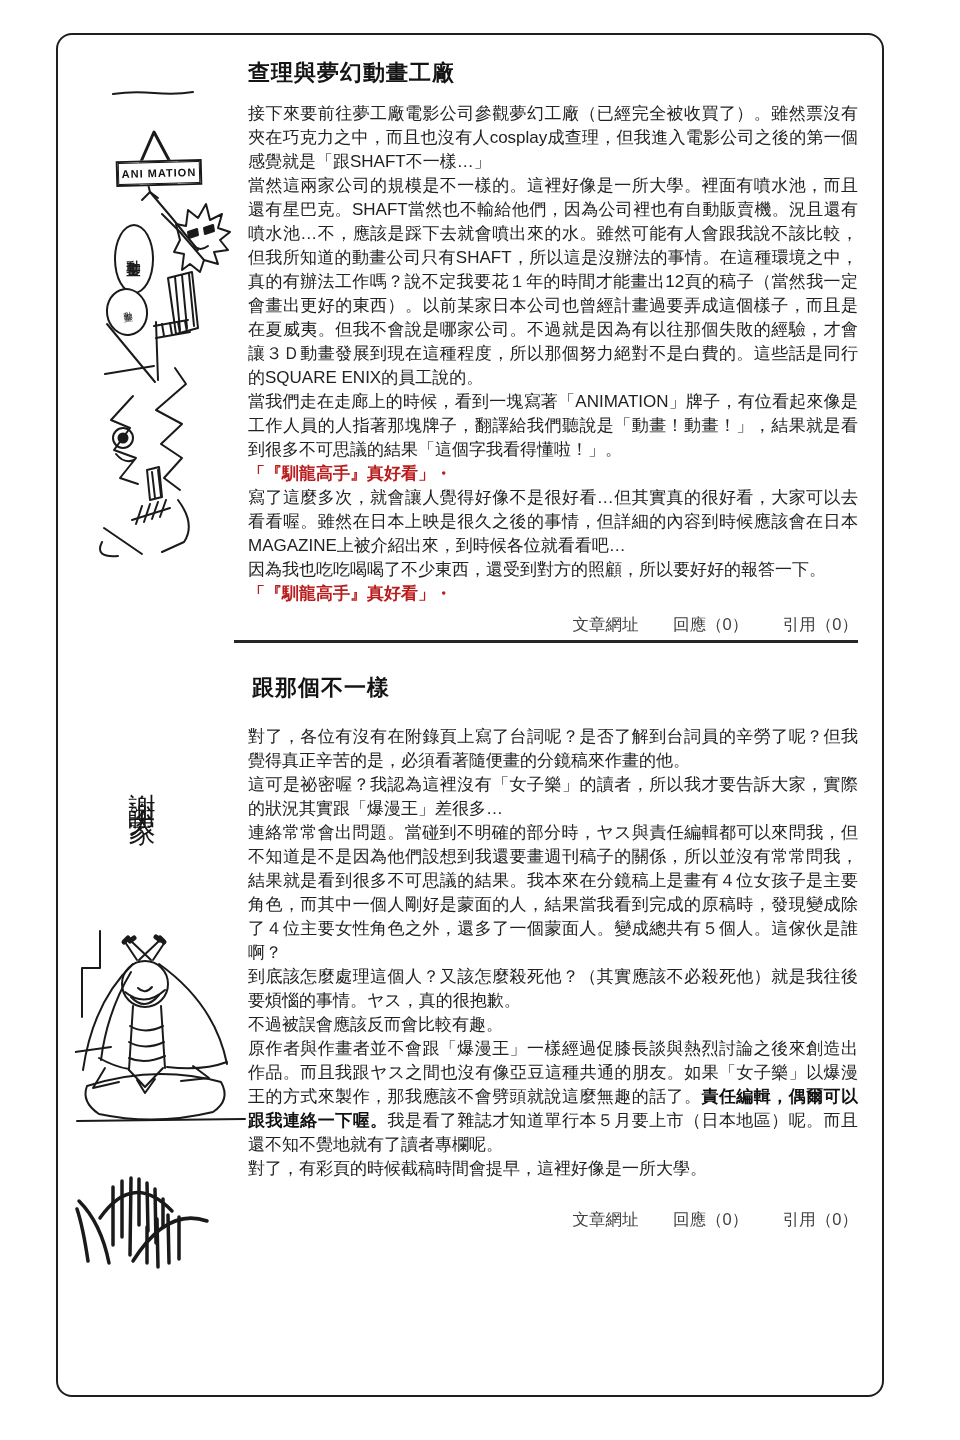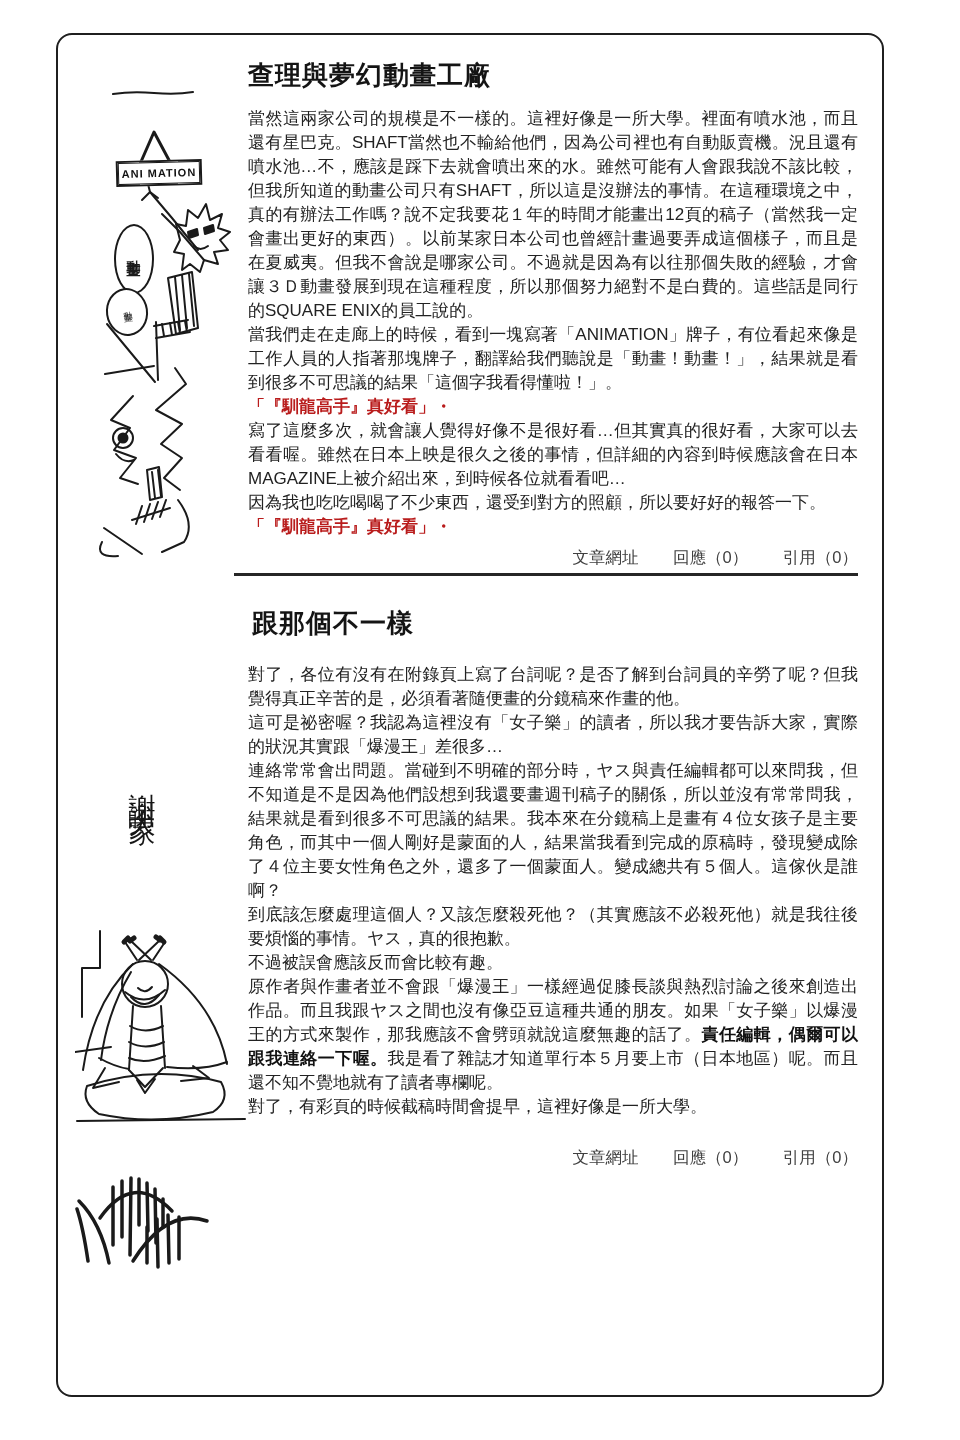--- a/index.html
+++ b/index.html
@@ -19,21 +19,21 @@
     border-radius:16px;
   }
   .stray-line{
     position:absolute;left:112px;top:88px;width:82px;height:10px;
   }
   
   .main-col{
     position:absolute;left:248px;top:58px;width:610px;
   }
   .post-title{
-    font-size:26px;font-weight:bold;letter-spacing:1px;
+    font-size:22px;font-weight:bold;letter-spacing:1px;
     margin:0 0 14px 0;color:#141414;
   }
   .post-title.second{margin:30px 0 22px 4px;}
   .para{
     margin:0;font-size:17px;line-height:24px;
     text-align:justify;color:#222;
   }
   .para.bold-line{font-weight:bold;color:#b91c1c;}
   .para.gap-top{margin-top:0;}
   .para .emph{font-weight:bold;color:#111;}
@@ -167,20 +167,21 @@
   <path d="M4,36 Q26,58 34,98"></path>
   <path d="M13,96 Q8,62 2,44"></path>
   <path d="M58,96 Q92,42 132,56"></path>
   <path d="M72,62 L72,98 M82,54 L83,102 M93,50 L94,98 M104,52 L104,94"></path>
 </svg>
 
 <div class="main-col">
 
   <section>
     <h2 class="post-title">查理與夢幻動畫工廠</h2>
+    <p class="para">接下來要前往夢工廠電影公司參觀夢幻工廠（已經完全被收買了）。雖然票沒有夾在巧克力之中，而且也沒有人cosplay成查理，但我進入電影公司之後的第一個感覺就是「跟SHAFT不一樣…」</p>
     <p class="para">當然這兩家公司的規模是不一樣的。這裡好像是一所大學。裡面有噴水池，而且還有星巴克。SHAFT當然也不輸給他們，因為公司裡也有自動販賣機。況且還有噴水池…不，應該是踩下去就會噴出來的水。雖然可能有人會跟我說不該比較，但我所知道的動畫公司只有SHAFT，所以這是沒辦法的事情。在這種環境之中，真的有辦法工作嗎？說不定我要花１年的時間才能畫出12頁的稿子（當然我一定會畫出更好的東西）。以前某家日本公司也曾經計畫過要弄成這個樣子，而且是在夏威夷。但我不會說是哪家公司。不過就是因為有以往那個失敗的經驗，才會讓３Ｄ動畫發展到現在這種程度，所以那個努力絕對不是白費的。這些話是同行的SQUARE ENIX的員工說的。</p>
     <p class="para">當我們走在走廊上的時候，看到一塊寫著「ANIMATION」牌子，有位看起來像是工作人員的人指著那塊牌子，翻譯給我們聽說是「動畫！動畫！」，結果就是看到很多不可思議的結果「這個字我看得懂啦！」。</p>
     <p class="para bold-line">「『馴龍高手』真好看」・</p>
     <p class="para">寫了這麼多次，就會讓人覺得好像不是很好看…但其實真的很好看，大家可以去看看喔。雖然在日本上映是很久之後的事情，但詳細的內容到時候應該會在日本MAGAZINE上被介紹出來，到時候各位就看看吧…</p>
     <p class="para">因為我也吃吃喝喝了不少東西，還受到對方的照顧，所以要好好的報答一下。</p>
     <p class="para bold-line">「『馴龍高手』真好看」・</p>
     <div class="post-footer">
       <span>文章網址</span>
       <span>回應（0）</span>
       <span>引用（0）</span>

